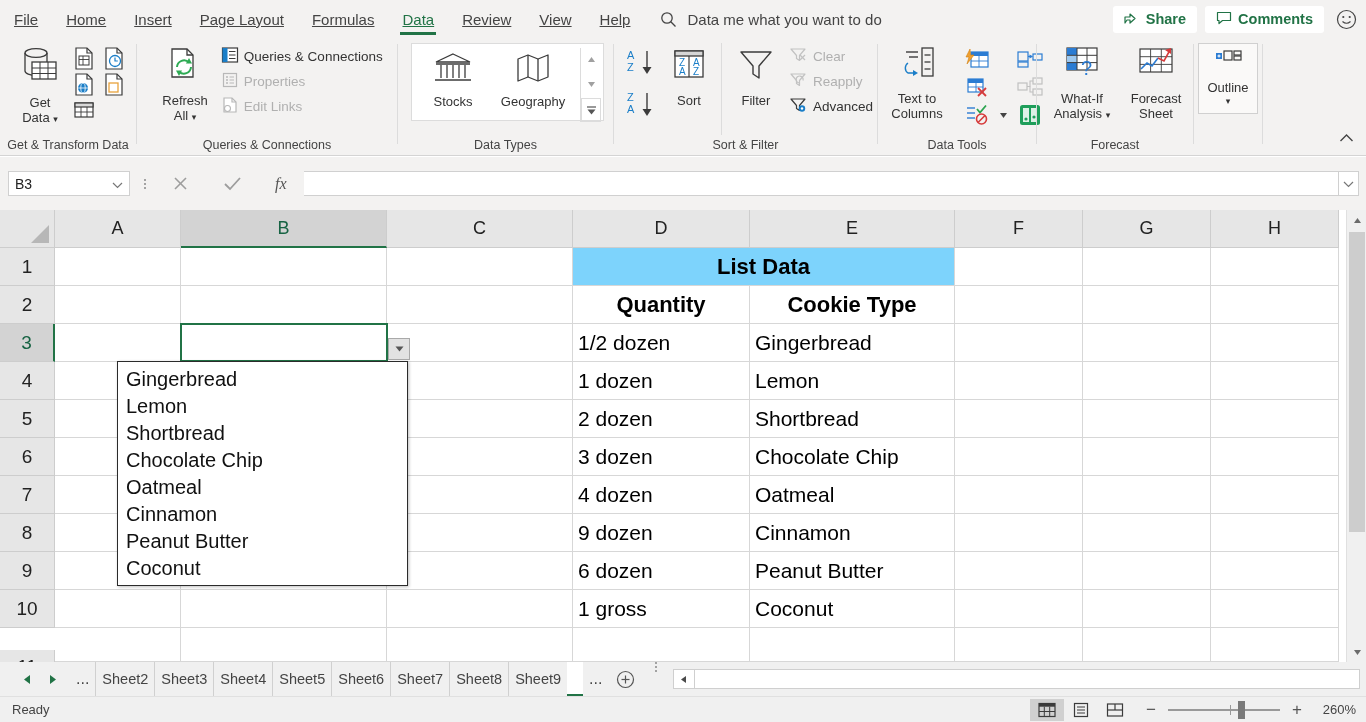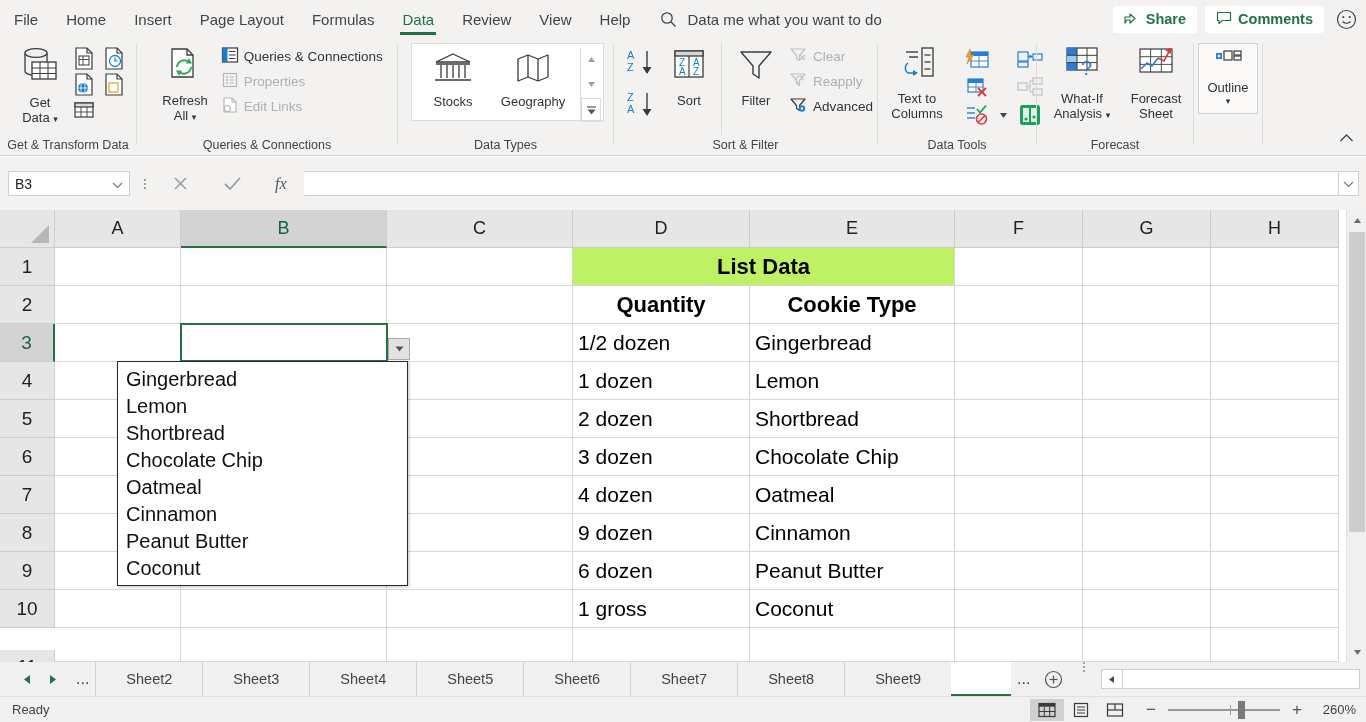--- a/index.html
+++ b/index.html
@@ -16,20 +16,21 @@
   .tabstrip {
     position: absolute; top: 0; left: 0; width: 1366px; height: 38px;
     background: #f3f2f1;
     display: flex; align-items: center;
   }
   .tab {
     height: 38px; padding: 15px 14px;
     display: flex; align-items: center; justify-content: center;
     font-size: 15px; color: #444; position: relative; white-space: nowrap;
     cursor: pointer;
+    text-decoration: underline;
   }
   .tab.active { color: #217346; font-weight: 400; }
   .tab.active::after {
     content: ""; position: absolute; bottom: 3px; left: 12px; right: 12px;
     height: 3px; background: #217346;
   }
   .tellme {
     display: flex; align-items: center; gap: 10px;
     margin-left: 16px; font-size: 15px; color: #444;
     cursor: pointer;
@@ -158,21 +159,21 @@
 
   
   .sheetbar {
     position: absolute; top: 662px; left: 0; width: 1366px; height: 34px;
     background: #f0f0f0; display: flex; align-items: stretch;
   }
   .navarrows { display:flex; align-items:center; gap: 14px; padding: 0 12px 0 22px; }
   .navarrows span { cursor:pointer; display:flex; align-items:center;}
   .ellip { font-size: 16px; color:#444; display:flex; align-items:center; padding: 0 6px; cursor:pointer;}
   .stab {
-    padding: 0 30px; display:flex; align-items:center; font-size:14.5px; color:#444;
+    padding: 0 6px; display:flex; align-items:center; font-size:14.5px; color:#444;
     border-left: 1px solid #d0d0d0; cursor: pointer; background: transparent;
   }
   .stab.active { background:#fff; color:#217346; font-weight:bold; border-left:none;
                  border-bottom: 2px solid #217346; min-width: 16px; }
   .addsheet { display:flex; align-items:center; padding: 0 8px; cursor:pointer;}
   .hscroll {
     flex: 1; display:flex; align-items:center; margin: 3px 6px 3px 4px;
   }
   .hsb-arr { width:22px; height:20px; background:#fff; border:1px solid #cfcfcf; display:flex;align-items:center;justify-content:center;cursor:pointer;}
   .hsb-track { flex:1; height:20px; background:#fff; border:1px solid #cfcfcf; border-left:none; cursor:pointer;}
@@ -850,21 +851,21 @@
     <div class="cell" style="left:955px; top:342px;width:128px; height:38px;"></div>
     <div class="cell" style="left:1083px;top:342px;width:128px; height:38px;"></div>
     <div class="cell" style="left:1211px;top:342px;width:128px; height:38px;"></div>
     <div class="cell" style="left:955px; top:380px;width:128px; height:38px;"></div>
     <div class="cell" style="left:1083px;top:380px;width:128px; height:38px;"></div>
     <div class="cell" style="left:1211px;top:380px;width:128px; height:38px;"></div>
     <div class="cell" style="left:955px; top:418px;width:128px; height:34px;"></div>
     <div class="cell" style="left:1083px;top:418px;width:128px; height:34px;"></div>
     <div class="cell" style="left:1211px;top:418px;width:128px; height:34px;"></div>
 
-    <div class="cell center bold" style="left:573px; top:38px; width:382px; height:38px; background:#bef264; font-size:22px;">
+    <div class="cell center bold" style="left:573px; top:38px; width:382px; height:38px; background:#7dd3fc; font-size:22px;">
       <span>List Data</span>
     </div>
 
     <div class="cell center bold" style="left:573px; top:76px; width:177px; height:38px; font-size:22px;">
       <span>Quantity</span>
     </div>
     <div class="cell center bold" style="left:750px; top:76px; width:205px; height:38px; font-size:22px;">
       <span>Cookie Type</span>
     </div>
 

